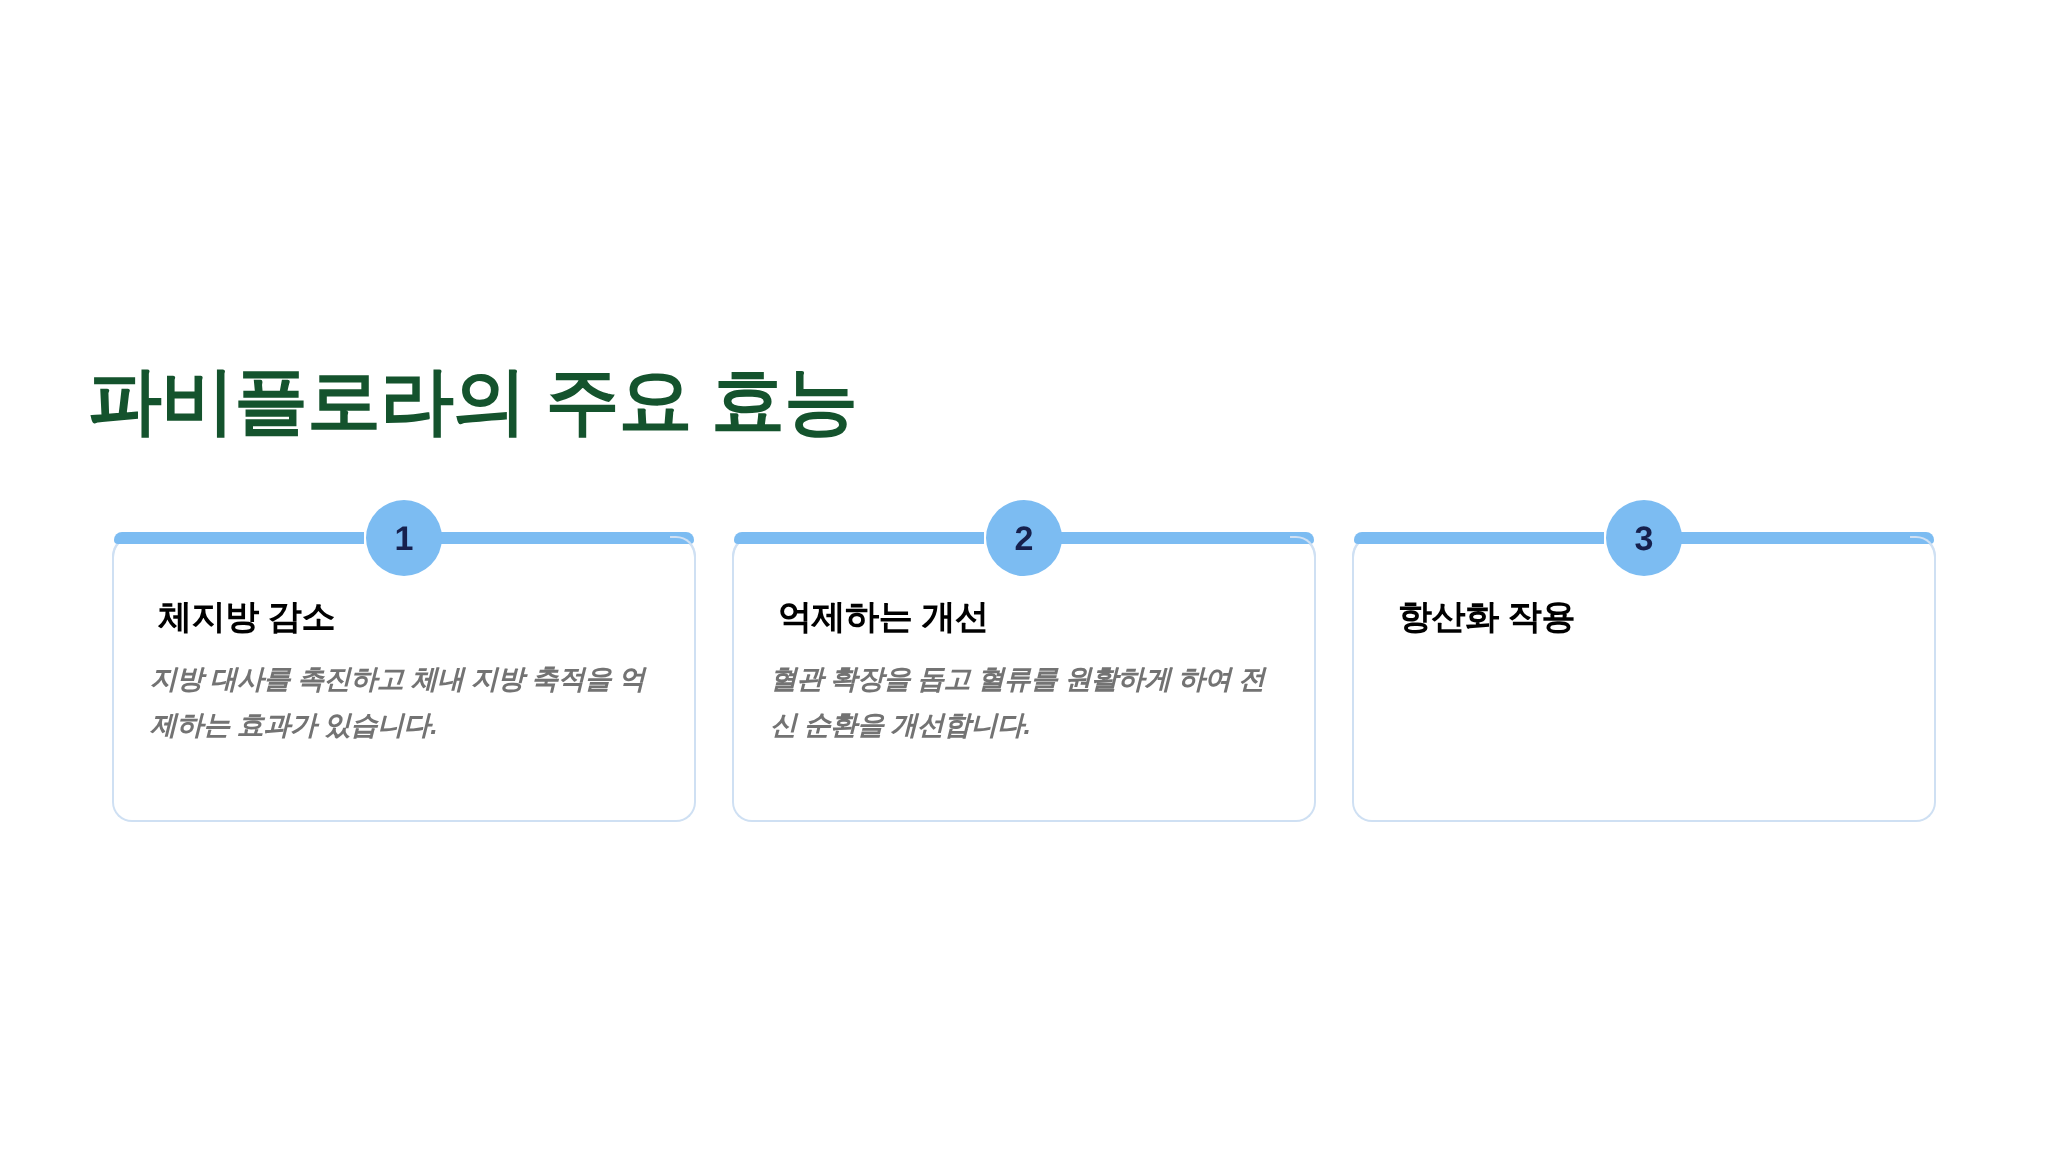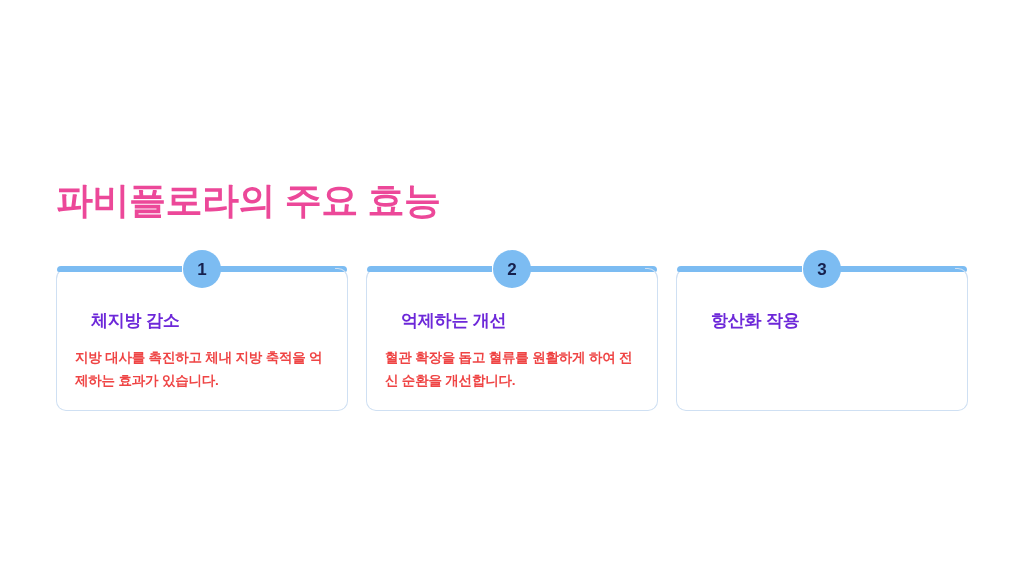--- a/index.html
+++ b/index.html
@@ -20,25 +20,25 @@
     position: absolute;
     inset: 0;
     width: 1024px;
     height: 576px;
     background: #ffffff;
   }
 
   
   #page-title {
     position: absolute;
-    left: 56px;
+    left: 44px;
     top: 155px;
     font-size: 37px;
     font-weight: 700;
-    color: #ec4899;
+    color: #14532d;
     letter-spacing: -0.5px;
     line-height: 1.15;
     white-space: nowrap;
   }
 
   
   #cards-row {
     position: absolute;
     left: 56px;
     top: 250px;
@@ -128,37 +128,38 @@
     font-size: 17px;
     font-weight: 700;
     display: flex;
     align-items: center;
     justify-content: center;
     line-height: 1;
     z-index: 3;
   }
 
   .card-heading {
-    margin: 16px;
+    margin: 4px;
     padding: 0 18px 0 18px;
     font-size: 17px;
     font-weight: 700;
-    color: #6d28d9;
+    color: #000000;
     line-height: 1.2;
     letter-spacing: -0.2px;
   }
 
   .card-body {
     margin: 10px 0 0 0;
     padding: 0 18px 0 18px;
     font-size: 13.5px;
     font-weight: 600;
-    color: #ef4444;
+    color: #737373;
     line-height: 1.65;
     letter-spacing: -0.2px;
+    font-style: italic;
   }
 </style>
 </head>
 <body>
 
 <div id="slide">
 
   <h1 id="page-title">파비플로라의 주요 효능</h1>
 
   <div id="cards-row">

